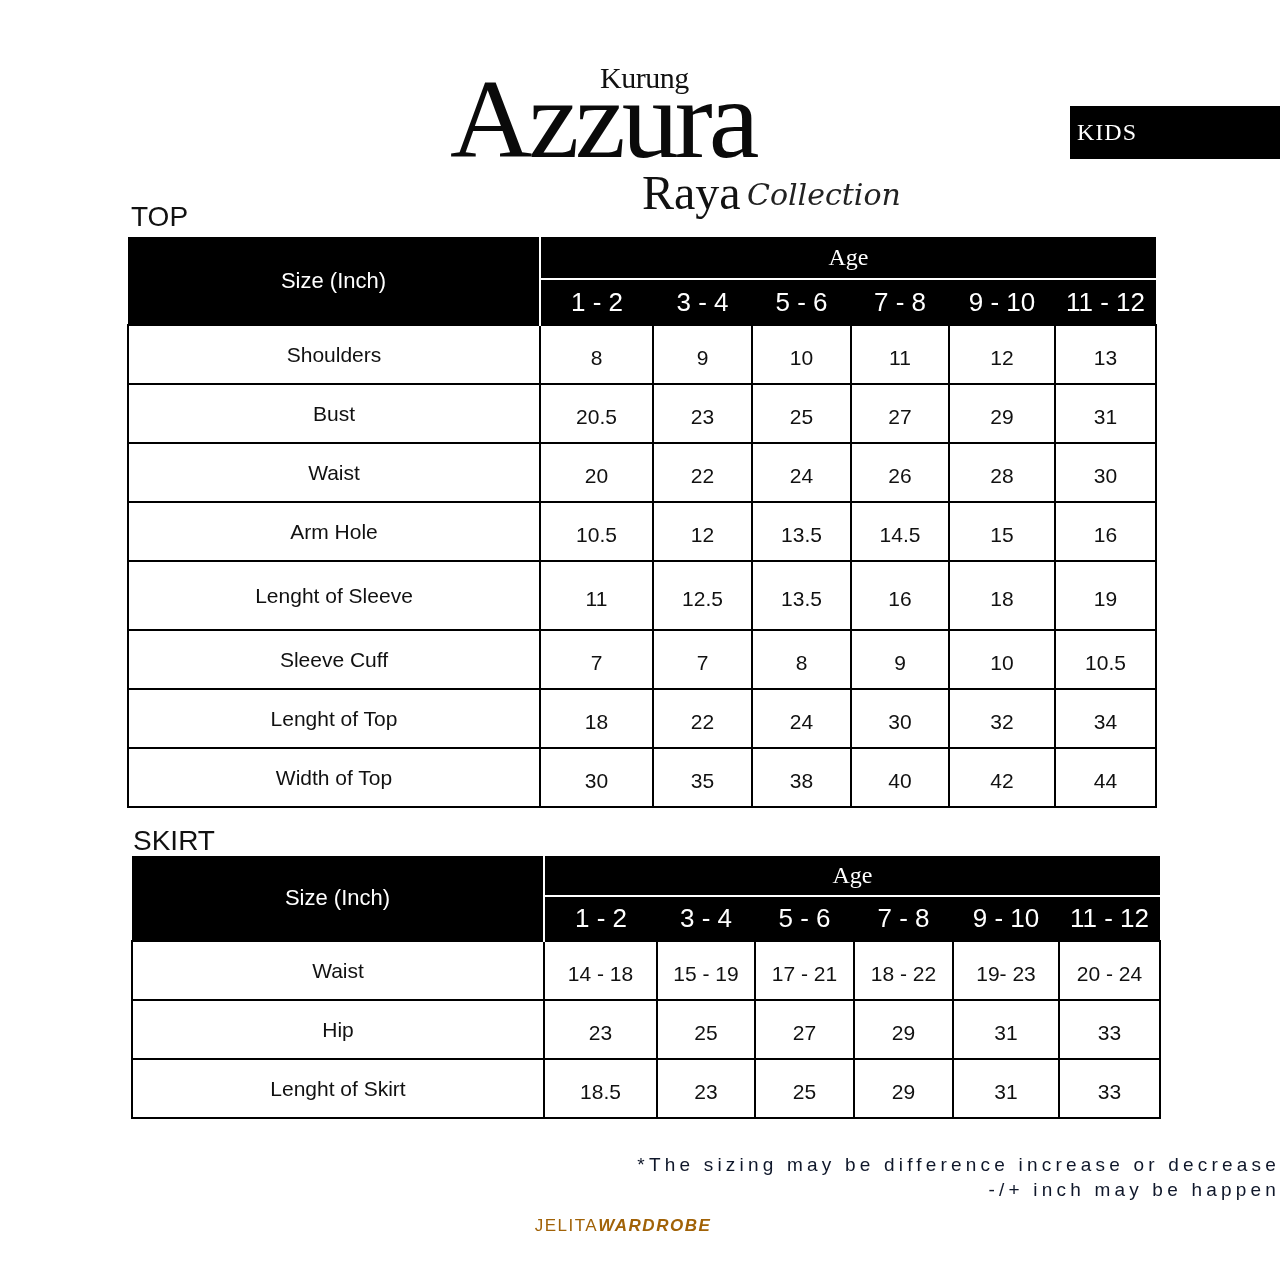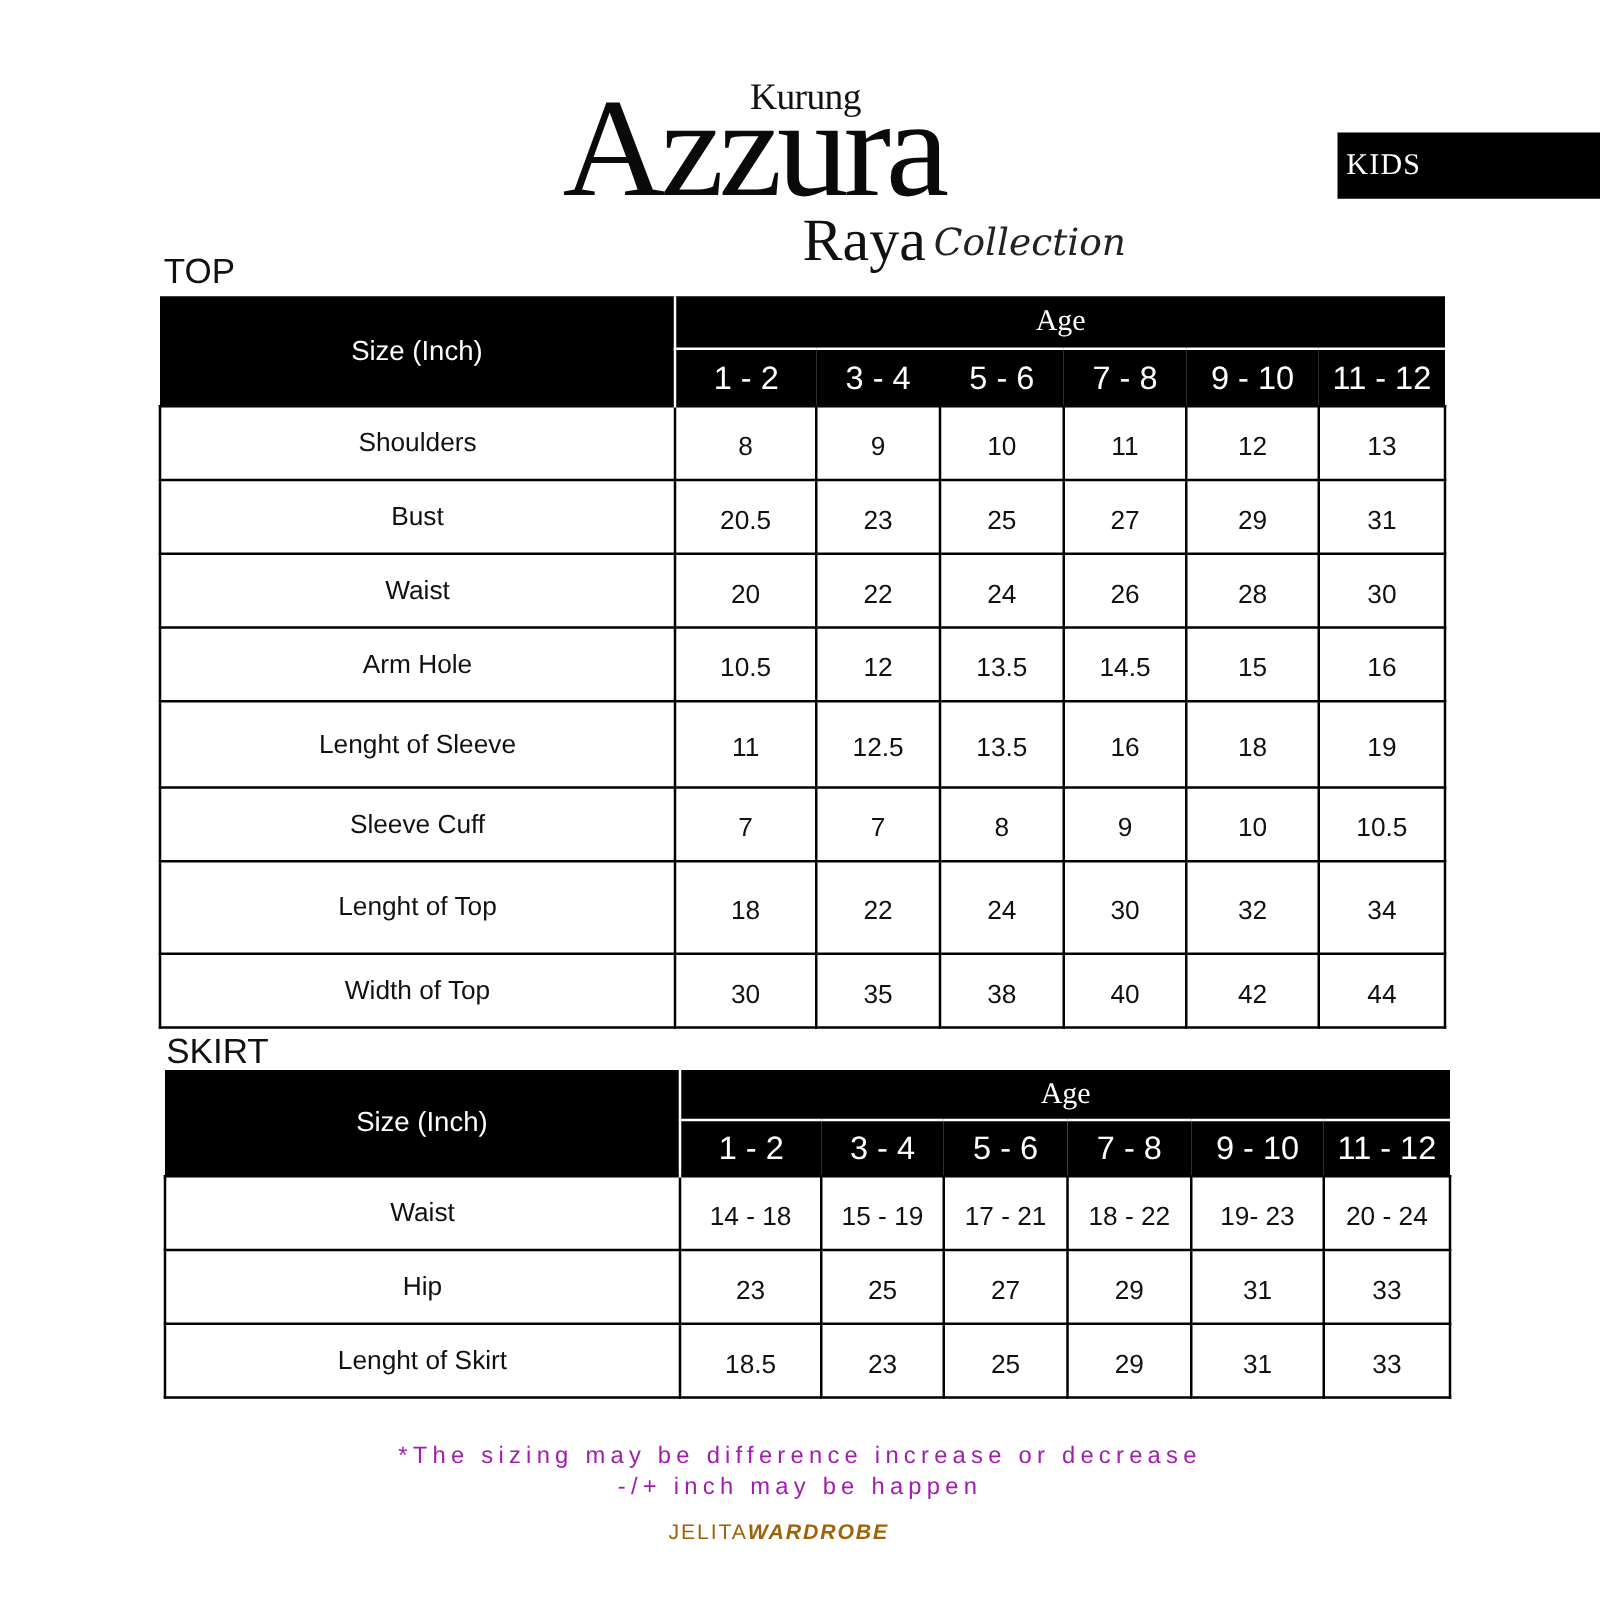--- a/index.html
+++ b/index.html
@@ -47,22 +47,22 @@
     }
     .size-table .hdr-col {
       background: #000; color: #fff; font-weight: normal; font-size: 26px; vertical-align: middle;
     }
     .size-table td {
       border: 2px solid #000; background: #fff; font-size: 21px; color: #111;
     }
     .size-table td.row-label { font-size: 21px; }
     .size-table td.val { padding-top: 6px; }
     .note {
-      position: absolute; left: 0; width: 1280px; text-align: center; font-size: 19px;
-      letter-spacing: 4.2px; color: #a21caf; line-height: 25px;
+      position: absolute; left: 0; width: 1280px; text-align: right; font-size: 19px;
+      letter-spacing: 4.2px; color: #0f172a; line-height: 25px;
     }
     .brand {
       position: absolute; left: 0; width: 1176px; top: 1216px; text-align: center;
       font-size: 17px; letter-spacing: 1.5px; color: #a16207; padding-left: 35px;
     }
     .brand .b2 { font-weight: bold; font-style: italic; }
   </style>
 </head>
 <body>
 
@@ -149,21 +149,21 @@
       </tr>
       <tr style="height: 59px;">
         <td class="row-label">Sleeve Cuff</td>
         <td class="val">7</td>
         <td class="val">7</td>
         <td class="val">8</td>
         <td class="val">9</td>
         <td class="val">10</td>
         <td class="val">10.5</td>
       </tr>
-      <tr style="height: 74px; border-radius: 20px;">
+      <tr style="height: 59px; border-radius: 20px;">
         <td class="row-label">Lenght of Top</td>
         <td class="val">18</td>
         <td class="val">22</td>
         <td class="val">24</td>
         <td class="val">30</td>
         <td class="val">32</td>
         <td class="val">34</td>
       </tr>
       <tr style="height: 59px;">
         <td class="row-label">Width of Top</td>

